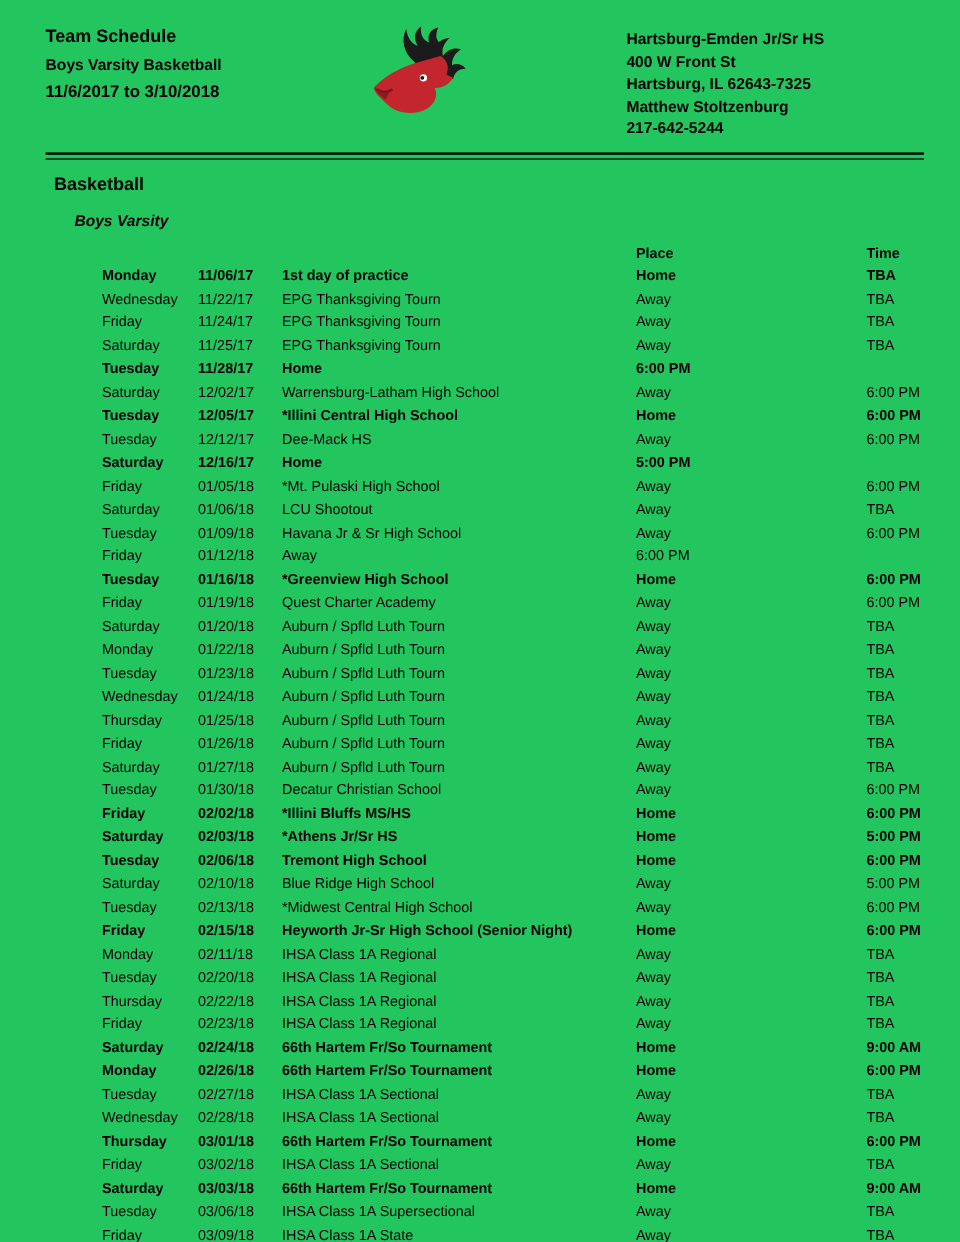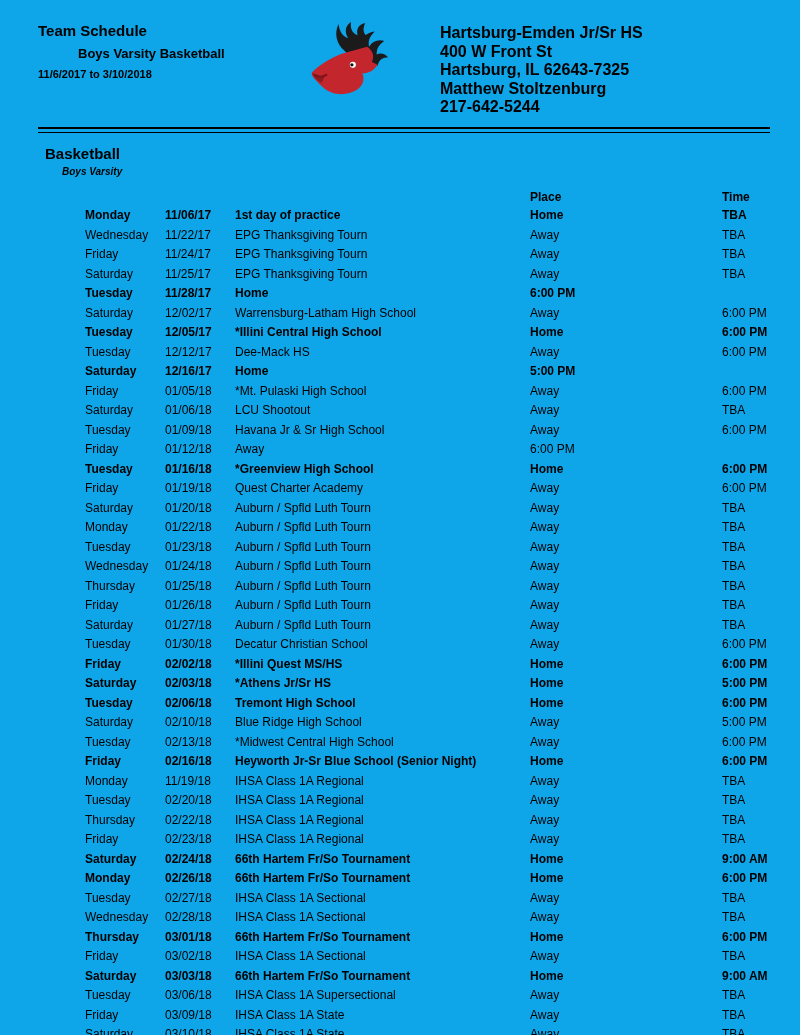--- a/index.html
+++ b/index.html
@@ -1,44 +1,44 @@
 <!DOCTYPE html>
 <html><head>
 <meta charset="utf-8">
 <style>
   html, body { margin: 0; padding: 0; background: #ffffff; }
   .page {
     position: relative;
     width: 800px;
     height: 1035px;
-    background: #0ea5e9;
+    background: #22c55e;
     color: #000;
     font-family: "Liberation Sans", sans-serif;
     box-sizing: border-box;
     padding-top: 22px;
     overflow: hidden;
   }
   
   .hdr { display: flex; align-items: flex-start; }
   .hdr-left { margin-left: 38px; width: 222px; }
   .hdr-title { font-size: 15px; font-weight: bold; margin-bottom: 7px; }
-  .hdr-sub   { font-size: 13px; font-weight: bold; margin-bottom: 7px; margin-left: 40px; }
-  .hdr-range { font-size: 11px; font-weight: bold; }
+  .hdr-sub   { font-size: 13px; font-weight: bold; margin-bottom: 7px; }
+  .hdr-range { font-size: 14px; font-weight: bold; }
   .hdr-logo { width: 180px; display: flex; justify-content: center; padding-top: 0; }
-  .hdr-right { font-size: 16px; font-weight: bold; line-height: 18.5px; margin-top: 2px; }
+  .hdr-right { margin-left: 82px; font-size: 13px; font-weight: bold; line-height: 18.5px; margin-top: 2px; }
   
   .rule {
     margin: 10px 30px 0 38px;
     height: 3px;
     border-top: 2px solid #000;
     border-bottom: 1px solid #000;
   }
   
   .sport { margin: 12px 0 2px 45px; font-size: 15px; font-weight: bold; }
-  .team  { margin: 4px 0 0 62px; font-size: 10px; font-weight: bold; font-style: italic; }
+  .team  { margin: 14px 0 0 62px; font-size: 13px; font-weight: bold; font-style: italic; }
   
   .tbl { margin: 12px 30px 0 85px; font-size: 12px; }
   .trow {
     display: grid;
     grid-template-columns: 80px 70px 295px 192px 1fr;
     height: 19.5px;
     align-items: center;
     white-space: nowrap;
   }
   .trow.hdr-row { height: 17px; font-weight: bold; }
@@ -248,21 +248,21 @@
         <div class="trow">
           <div class="cell">Tuesday</div>
           <div class="cell">01/30/18</div>
           <div class="cell">Decatur Christian School</div>
           <div class="cell">Away</div>
           <div class="cell">6:00 PM</div>
         </div>
         <div class="trow home">
           <div class="cell">Friday</div>
           <div class="cell">02/02/18</div>
-          <div class="cell">*Illini Quest MS/HS</div>
+          <div class="cell">*Illini Bluffs MS/HS</div>
           <div class="cell">Home</div>
           <div class="cell">6:00 PM</div>
         </div>
         <div class="trow home">
           <div class="cell">Saturday</div>
           <div class="cell">02/03/18</div>
           <div class="cell">*Athens Jr/Sr HS</div>
           <div class="cell">Home</div>
           <div class="cell">5:00 PM</div>
         </div>
@@ -282,28 +282,28 @@
         </div>
         <div class="trow">
           <div class="cell">Tuesday</div>
           <div class="cell">02/13/18</div>
           <div class="cell">*Midwest Central High School</div>
           <div class="cell">Away</div>
           <div class="cell">6:00 PM</div>
         </div>
         <div class="trow home">
           <div class="cell">Friday</div>
-          <div class="cell">02/16/18</div>
-          <div class="cell">Heyworth Jr-Sr Blue School (Senior Night)</div>
+          <div class="cell">02/15/18</div>
+          <div class="cell">Heyworth Jr-Sr High School (Senior Night)</div>
           <div class="cell">Home</div>
           <div class="cell">6:00 PM</div>
         </div>
         <div class="trow">
           <div class="cell">Monday</div>
-          <div class="cell">11/19/18</div>
+          <div class="cell">02/11/18</div>
           <div class="cell">IHSA Class 1A Regional</div>
           <div class="cell">Away</div>
           <div class="cell">TBA</div>
         </div>
         <div class="trow">
           <div class="cell">Tuesday</div>
           <div class="cell">02/20/18</div>
           <div class="cell">IHSA Class 1A Regional</div>
           <div class="cell">Away</div>
           <div class="cell">TBA</div>

